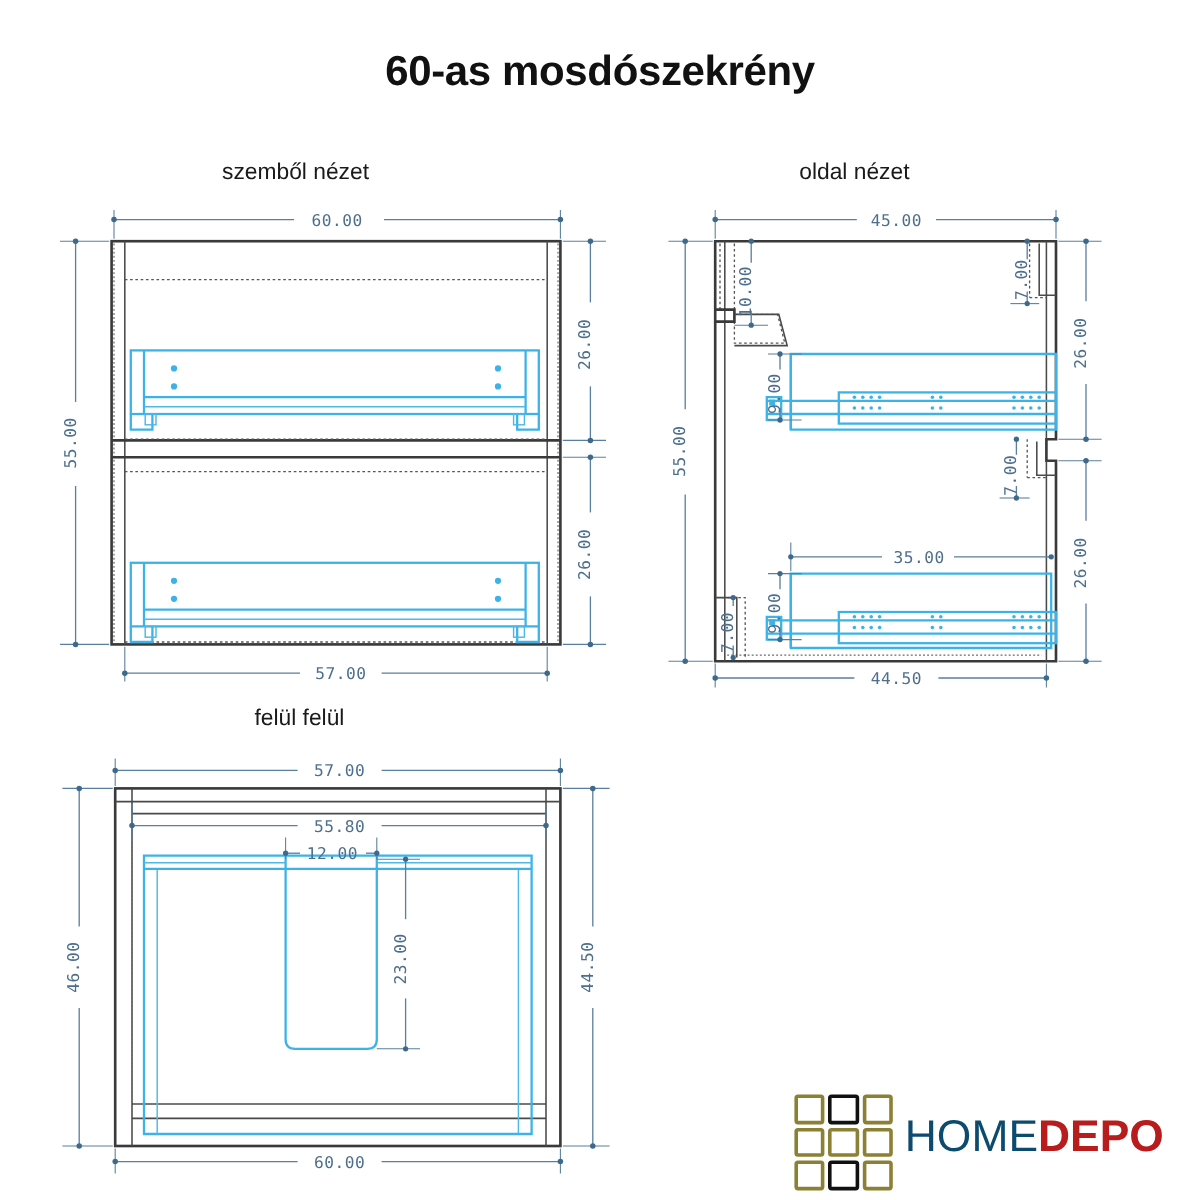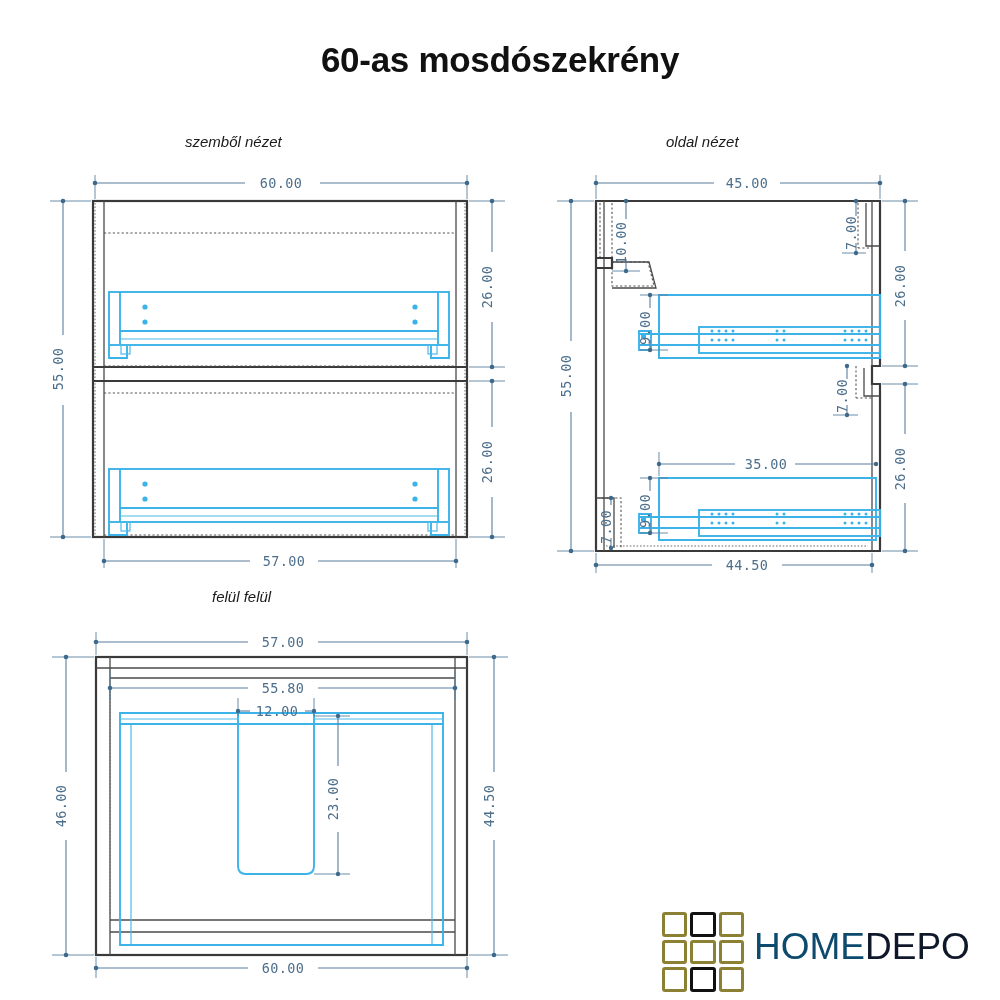--- a/index.html
+++ b/index.html
@@ -8,38 +8,38 @@
     font-family:"Liberation Sans","DejaVu Sans",sans-serif;
     overflow:hidden;position:relative;
   }
   #stage{position:absolute;left:0;top:0;width:1000px;height:716px;}
 
   .page-title{
     position:absolute;left:0;top:40px;width:1000px;text-align:center;
     font-size:35px;font-weight:bold;color:#111111;letter-spacing:-0.3px;
   }
   .view-label{
-    position:absolute;font-size:15px;font-style:italic;color:#1a1a1a;
+    position:absolute;font-size:19px;color:#1a1a1a;
     white-space:nowrap;font-weight:400;
   }
   #lbl-front{left:185px;top:133px;}
   #lbl-side{left:666px;top:133px;}
   #lbl-top{left:212px;top:588px;}
 
   svg.draw{position:absolute;left:0;top:0;width:1000px;height:1000px;overflow:visible;}
 
   
   .logo{position:absolute;left:662px;top:906px;width:330px;height:90px;}
   .logo-grid{position:absolute;left:0;top:6px;width:82px;height:80px;
     display:grid;grid-template-columns:repeat(3,1fr);grid-template-rows:repeat(3,1fr);gap:3px;}
   .lg-cell{border:3px solid #8c8034;border-radius:3px;background:#ffffff;}
   .lg-cell.dark{border-color:#111111;}
   .logo-text{position:absolute;left:92px;top:20px;font-size:37px;font-weight:400;letter-spacing:0px;white-space:nowrap;}
   .logo-text .home{color:#0c4a6e;}
-  .logo-text .depo{color:#0f172a;}
+  .logo-text .depo{color:#b91c1c;font-weight:bold;}
 </style>
 </head>
 <body>
 
 <div id="stage">
 
   <div class="page-title">60-as mosdószekrény</div>
 
   <div class="view-label" id="lbl-front">szemből nézet</div>
   <div class="view-label" id="lbl-side">oldal nézet</div>

